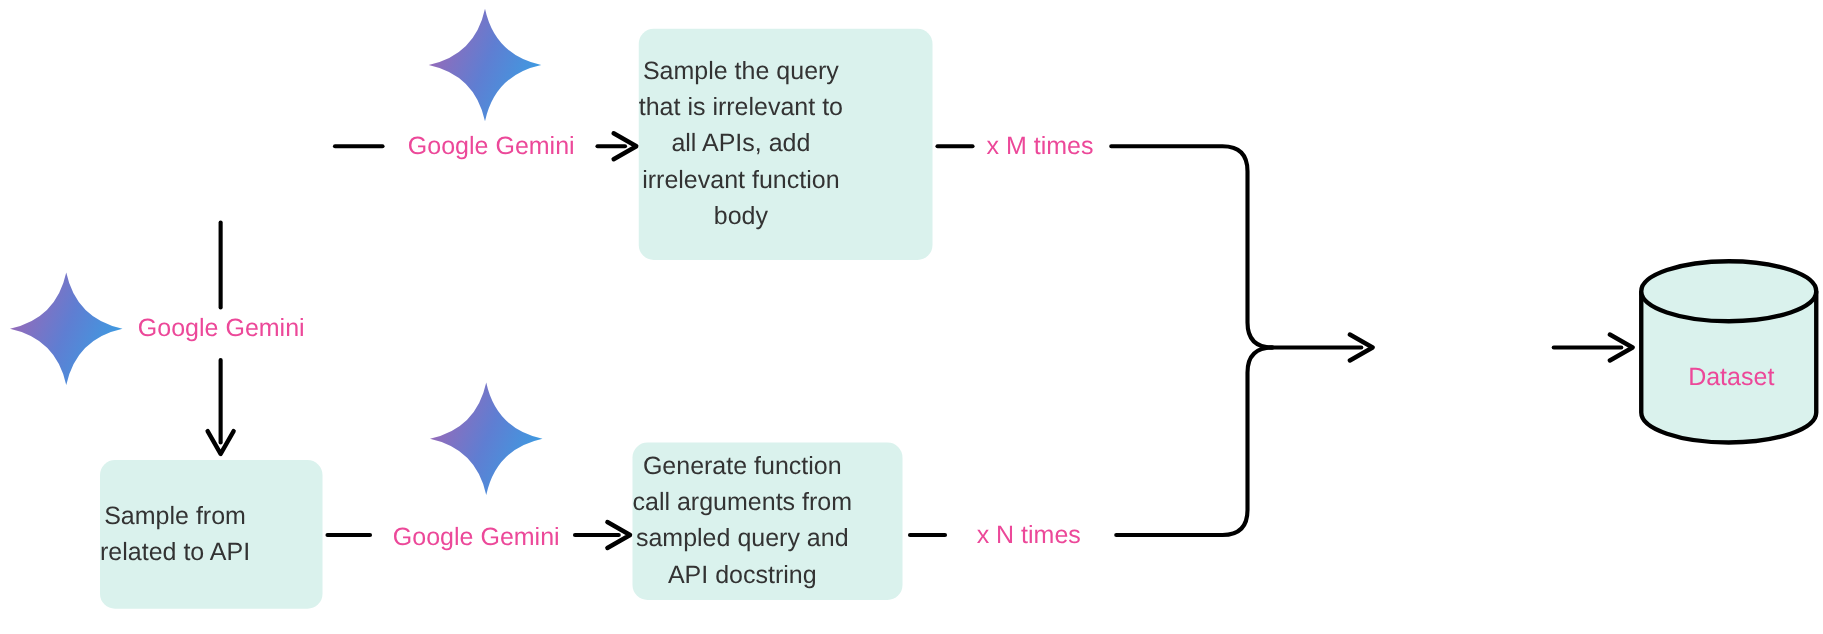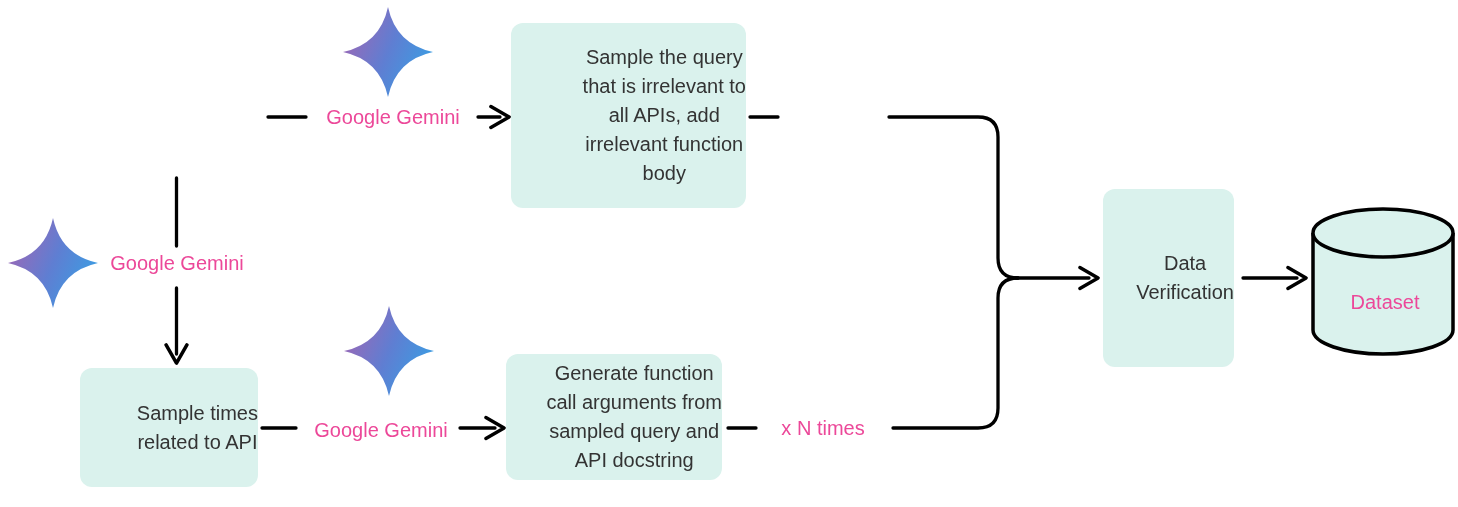--- a/index.html
+++ b/index.html
@@ -16,21 +16,21 @@
     position: absolute;
     left: 0; top: 0;
     width: 1458px; height: 507px;
   }
   .node {
     position: absolute;
     background: #daf2ed;
     border-radius: 12px;
     display: flex;
     align-items: center;
-    justify-content: flex-end;
+    justify-content: flex-start;
     text-align: center;
     font-size: 20px;
     line-height: 1.45;
     color: #333333;
   }
   .node .label { white-space: pre-line; }
   .edge-label {
     position: absolute;
     font-size: 20px;
     line-height: 28px;
@@ -105,40 +105,37 @@
 
   <div class="node" id="n-irr">
     <span class="label">Sample the query
 that is irrelevant to
 all APIs, add
 irrelevant function
 body</span>
   </div>
 
   <div class="node" id="n-rel">
-    <span class="label">Sample times
+    <span class="label">Sample from
 related to API</span>
   </div>
 
   <div class="node" id="n-gen">
     <span class="label">Generate function
 call arguments from
 sampled query and
 API docstring</span>
   </div>
 
-  <div class="node" id="n-ver">
-    <span class="label">Data
-Verification</span>
-  </div>
 
   <div class="edge-label" id="l-gem-top">Google Gemini</div>
 
   <div class="edge-label" id="l-gem-left">Google Gemini</div>
 
   <div class="edge-label" id="l-gem-bottom">Google Gemini</div>
 
+  <div class="edge-label" id="l-m">x M times</div>
 
   <div class="edge-label" id="l-dataset">Dataset</div>
 
   <div class="edge-label" id="l-n">x N times</div>
 
 </div>
 
 </body></html>

